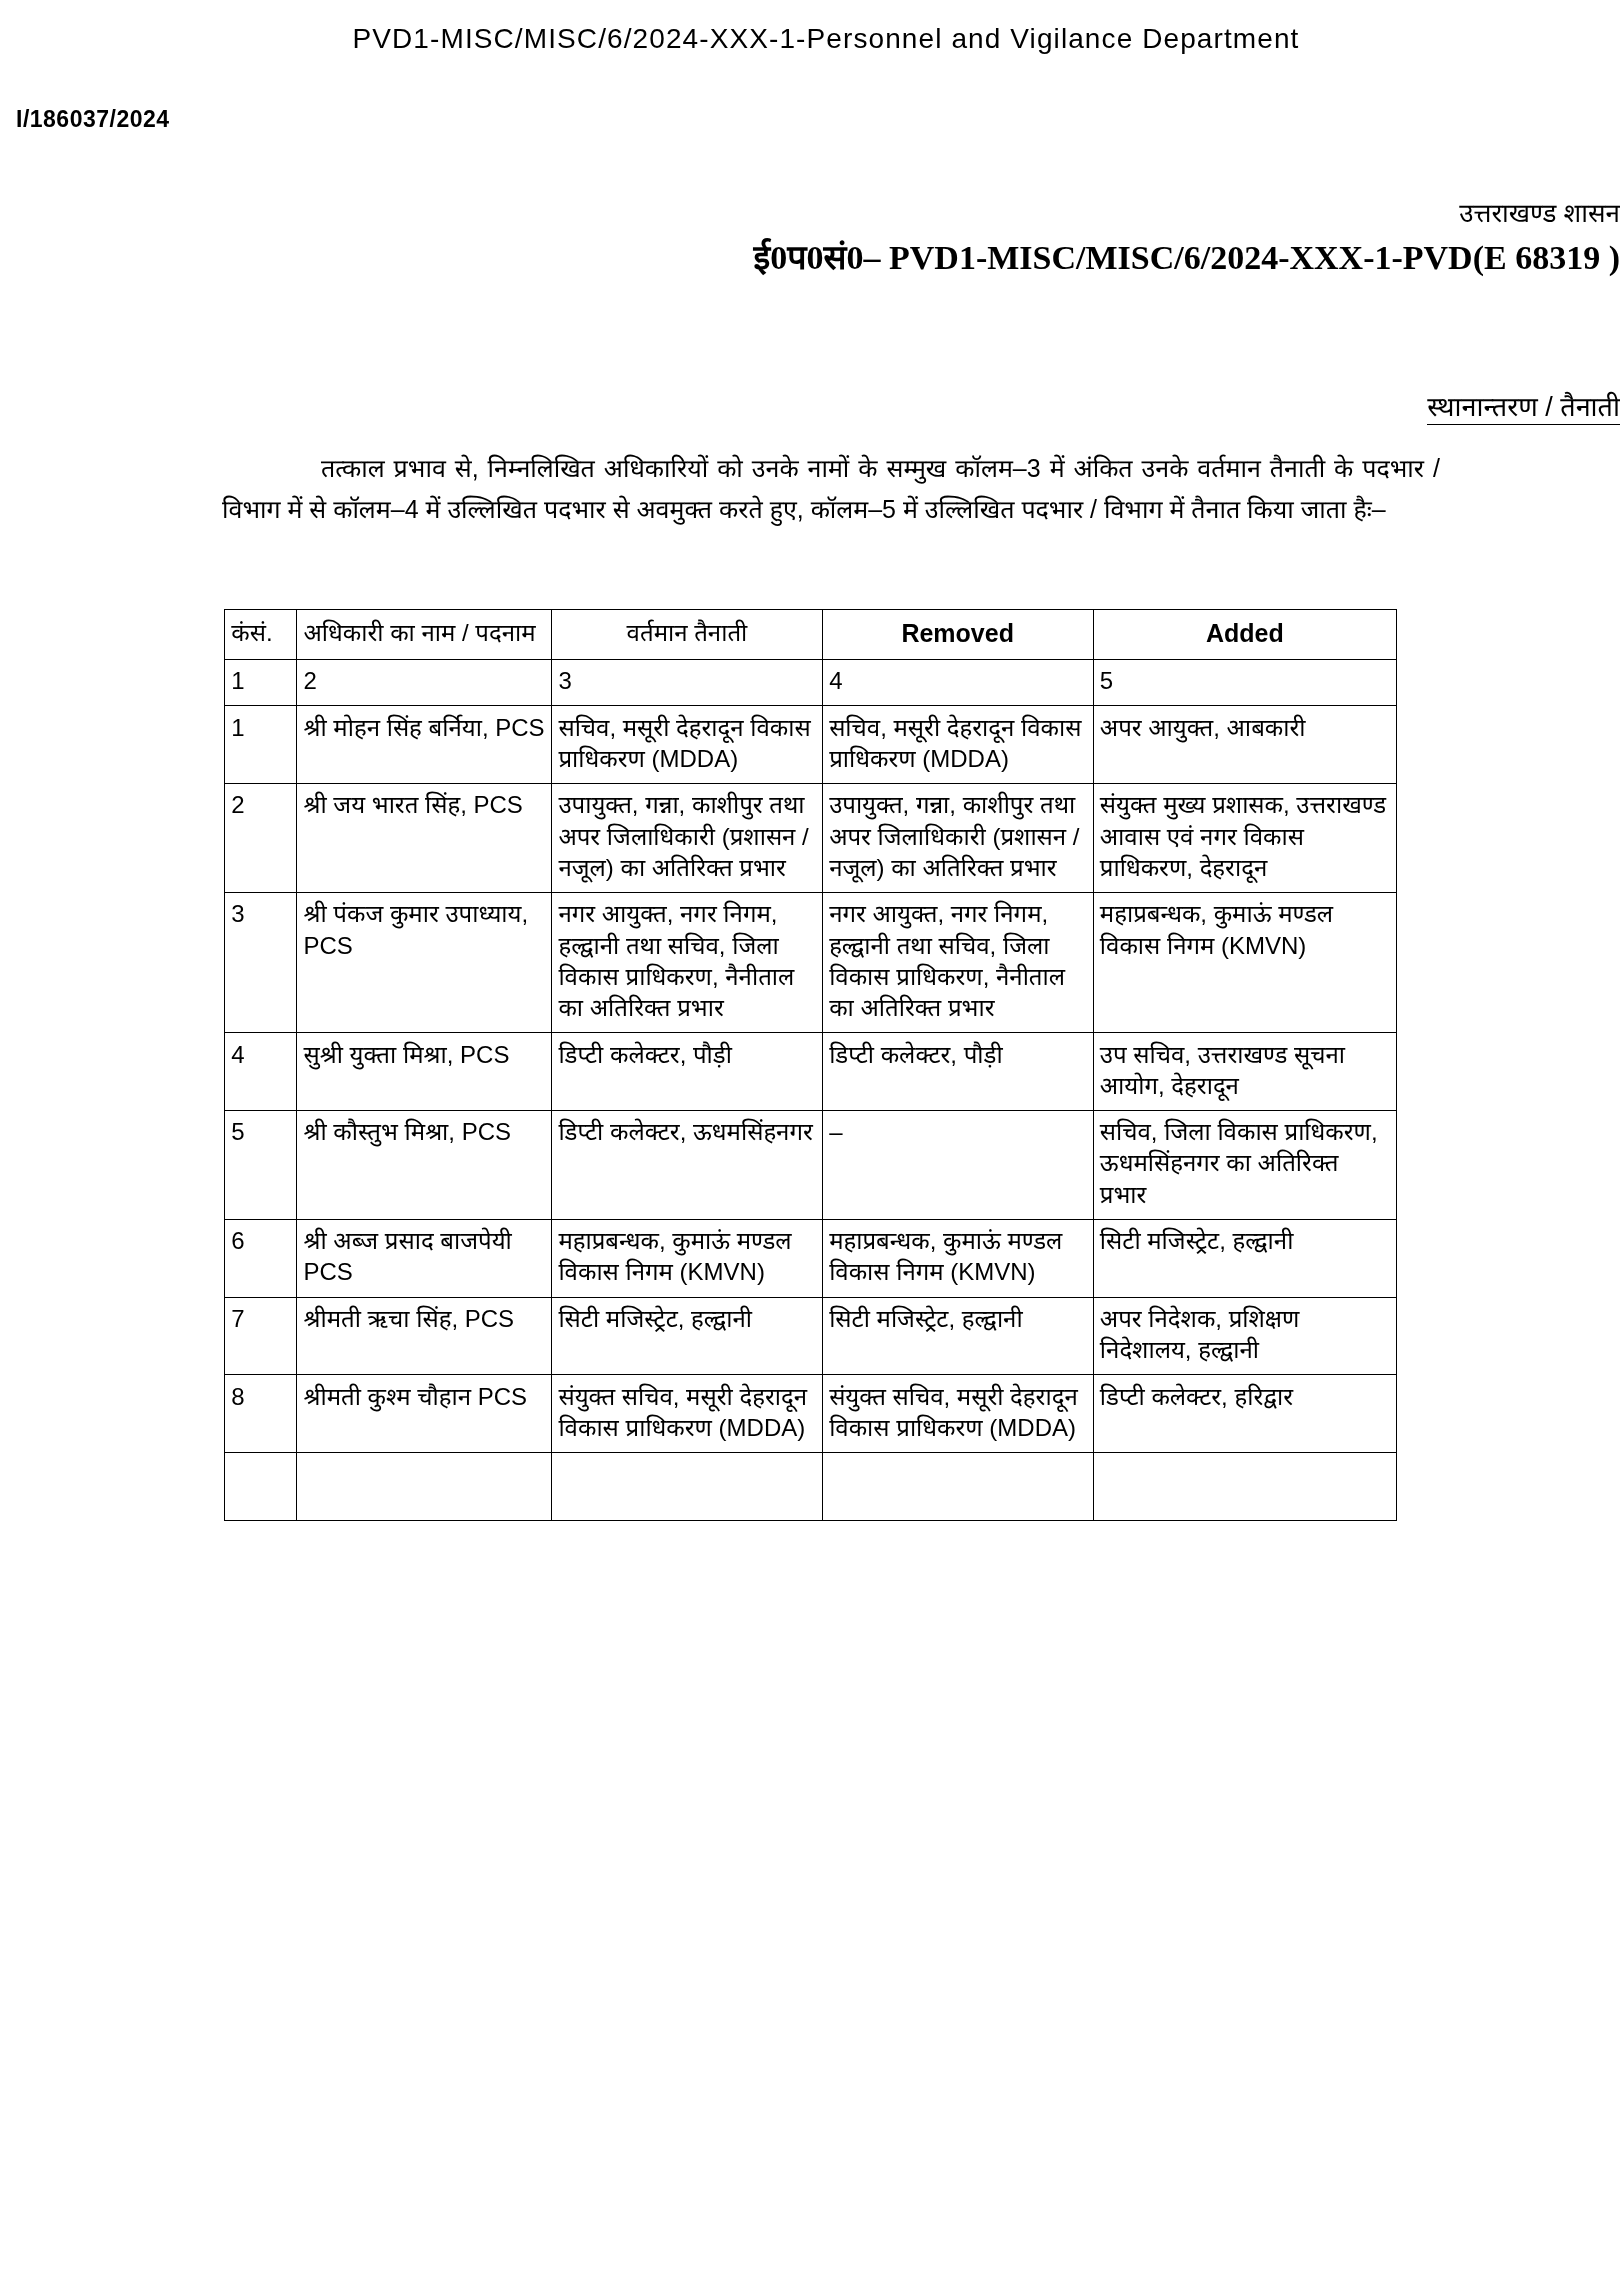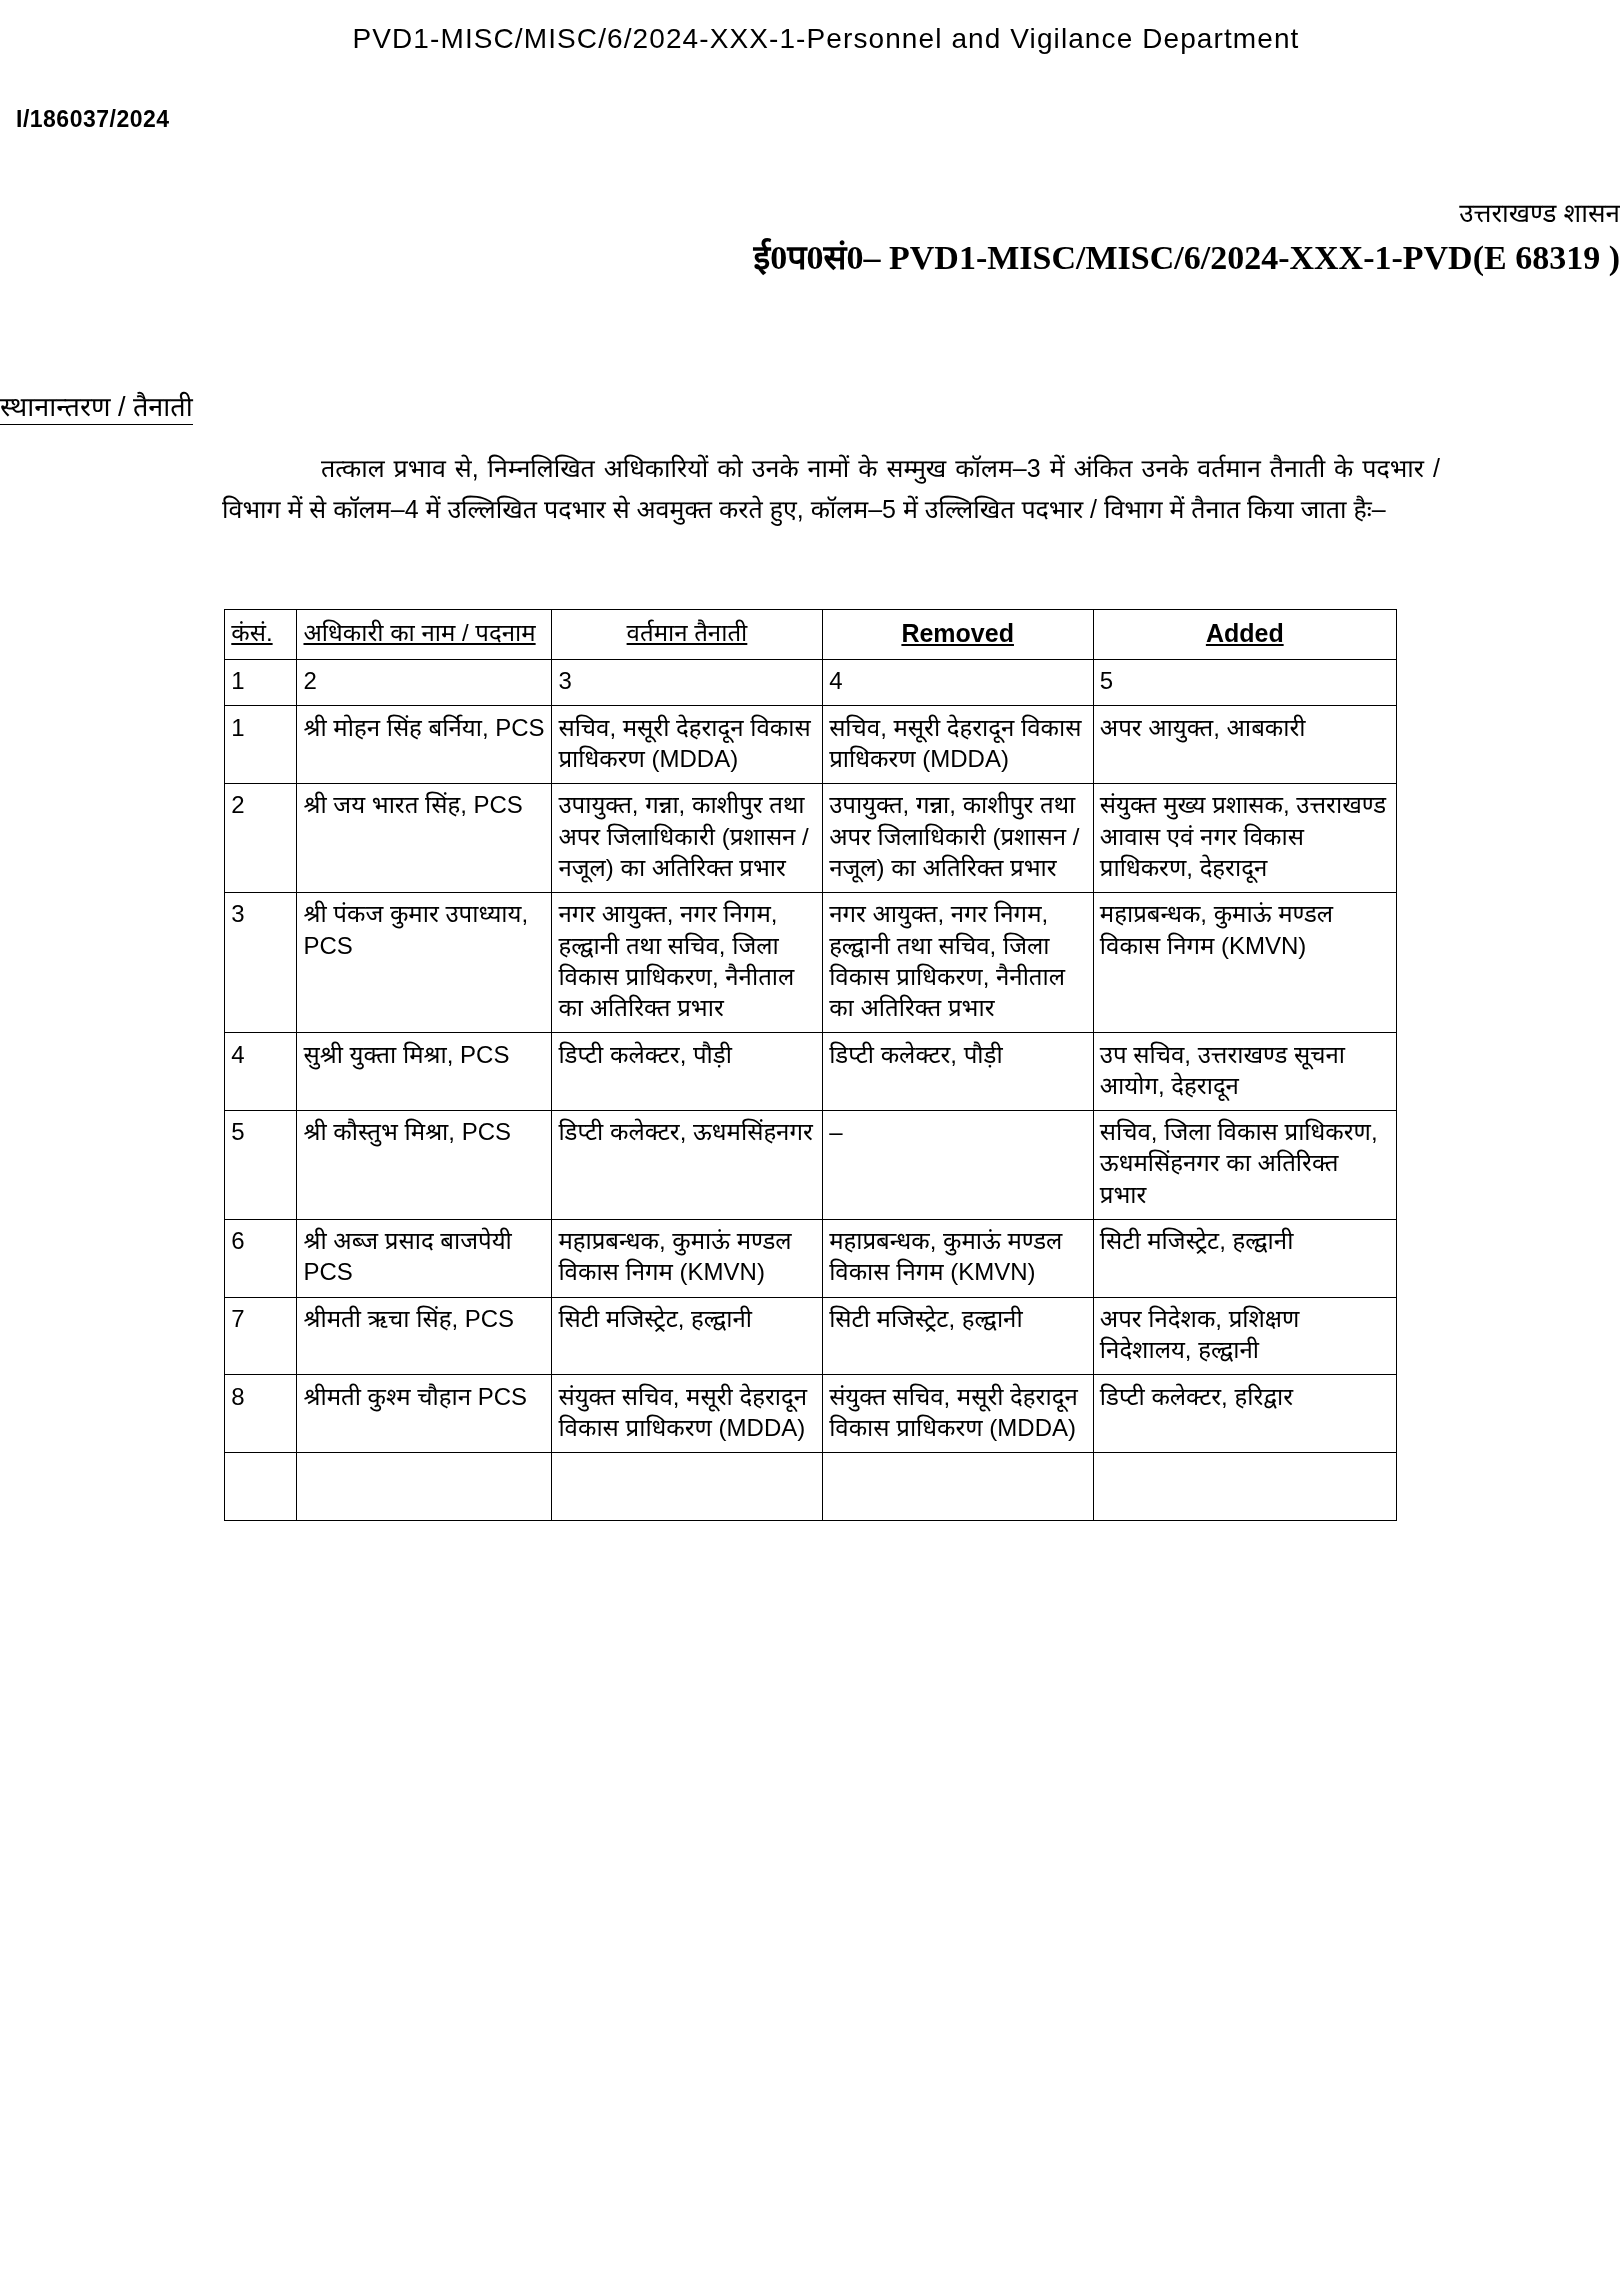--- a/index.html
+++ b/index.html
@@ -55,21 +55,21 @@
   .center-block .line.bold-serif {
     font-family: "Liberation Serif", serif;
     font-weight: bold;
     font-size: 34px;
   }
   .subject {
     position: absolute;
     top: 387px;
     left: 0;
     width: 1620px;
-    text-align: left;
+    text-align: right;
     font-size: 27px;
   }
   .subject span {
     border-bottom: 1.8px solid #000;
     padding-bottom: 1.8px;
   }
   .para {
     position: absolute;
     top: 448px;
     left: 204px;
@@ -99,21 +99,20 @@
     font-size: 24px;
     line-height: 1.3;
     font-weight: normal;
     text-align: left;
   }
   table.main th.hd {
     text-align: center;
     font-weight: normal;
     padding-top: 7.2px;
     padding-bottom: 9px;
-    text-decoration: underline;
   }
   table.main th.hd.bold-en {
     font-weight: bold;
     font-size: 25px;
   }
   table.main th.hd.left {
     text-align: left;
   }
   td.num, th.num {
     text-align: center;

